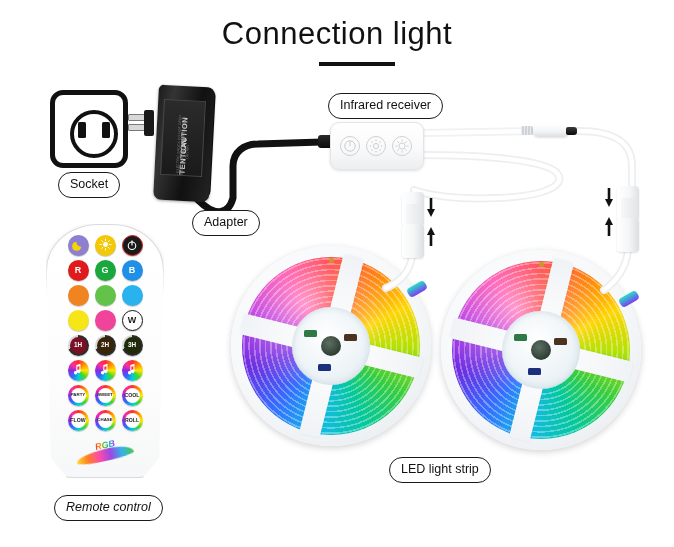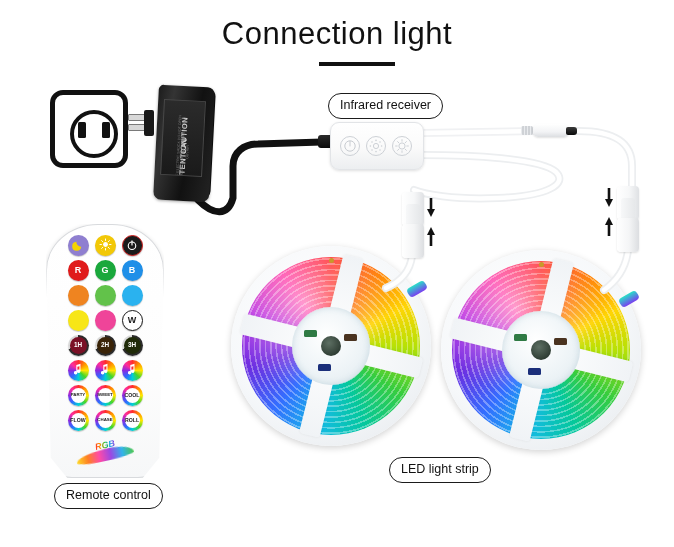--- a/index.html
+++ b/index.html
@@ -492,35 +492,37 @@
 
   <svg class="cable-svg" viewBox="0 0 674 547">
     <path d="M 198 200 C 214 216 228 216 233 198 L 233 166 C 233 152 244 144 258 144 L 322 142" fill="none" stroke="#111111" stroke-width="7" stroke-linecap="round"></path>
   </svg>
 
   <div class="socket-body">
     <div class="socket-ring"></div>
     <div class="socket-slot l"></div>
     <div class="socket-slot r"></div>
   </div>
+  <div class="pill" style="left:58px; top:172px;">Socket</div>
 
   <div class="adapter-wrap">
     <div class="adapter-prongs">
       <div class="prong p1"></div>
       <div class="prong p2"></div>
       <div class="prong-base"></div>
     </div>
     <div class="adapter-edge"></div>
     <div class="adapter-body"></div>
     <div class="adapter-label">
       <div class="adapter-label-text">CAUTION</div>
       <div class="adapter-label-text" style="top:56px;">ATTENTION</div>
       <div class="adapter-label-sub">RISK OF ELECTRIC SHOCK DO NOT OPEN RISQUE DE CHOC ELECTRIQUE NE PAS OUVRIR</div>
     </div>
   </div>
+  <div class="pill" style="left:192px; top:210px;">Adapter</div>
 
   <svg class="white-cable-svg" viewBox="0 0 674 547">
 
     <path d="M 422 133 L 536 131" fill="none" stroke="#f0f1f3" stroke-width="8" stroke-linecap="round"></path>
     <path d="M 422 133 L 536 131" fill="none" stroke="#ffffff" stroke-width="4.5" stroke-linecap="round"></path>
 
     <path d="M 578 131 C 614 131 632 142 632 166 L 632 192" fill="none" stroke="#eceef0" stroke-width="8" stroke-linecap="round"></path>
     <path d="M 578 131 C 614 131 632 142 632 166 L 632 192" fill="none" stroke="#ffffff" stroke-width="4.5" stroke-linecap="round"></path>
 
     <path d="M 422 155 C 470 155 540 158 556 172 C 568 184 548 196 498 198 C 452 200 424 194 414 190" fill="none" stroke="#eceef0" stroke-width="8" stroke-linecap="round"></path>
@@ -749,15 +751,15 @@
             <span class="core" style="font-size: 4.4px;">CHASE</span>
           </div>
           <div class="btn btn-ring">
             <span class="core" style="font-size: 5.2px;">ROLL</span>
           </div>
         </div>
       </div>
     <div class="rgb-swoosh"></div>
     <div class="rgb-logo">RGB</div>
   </div>
-  <div class="pill" style="left:54px; top:483px;">Remote control</div>
+  <div class="pill" style="left:54px; top:495px;font-style:italic;">Remote control</div>
 
 </div>
 
 </body></html>

